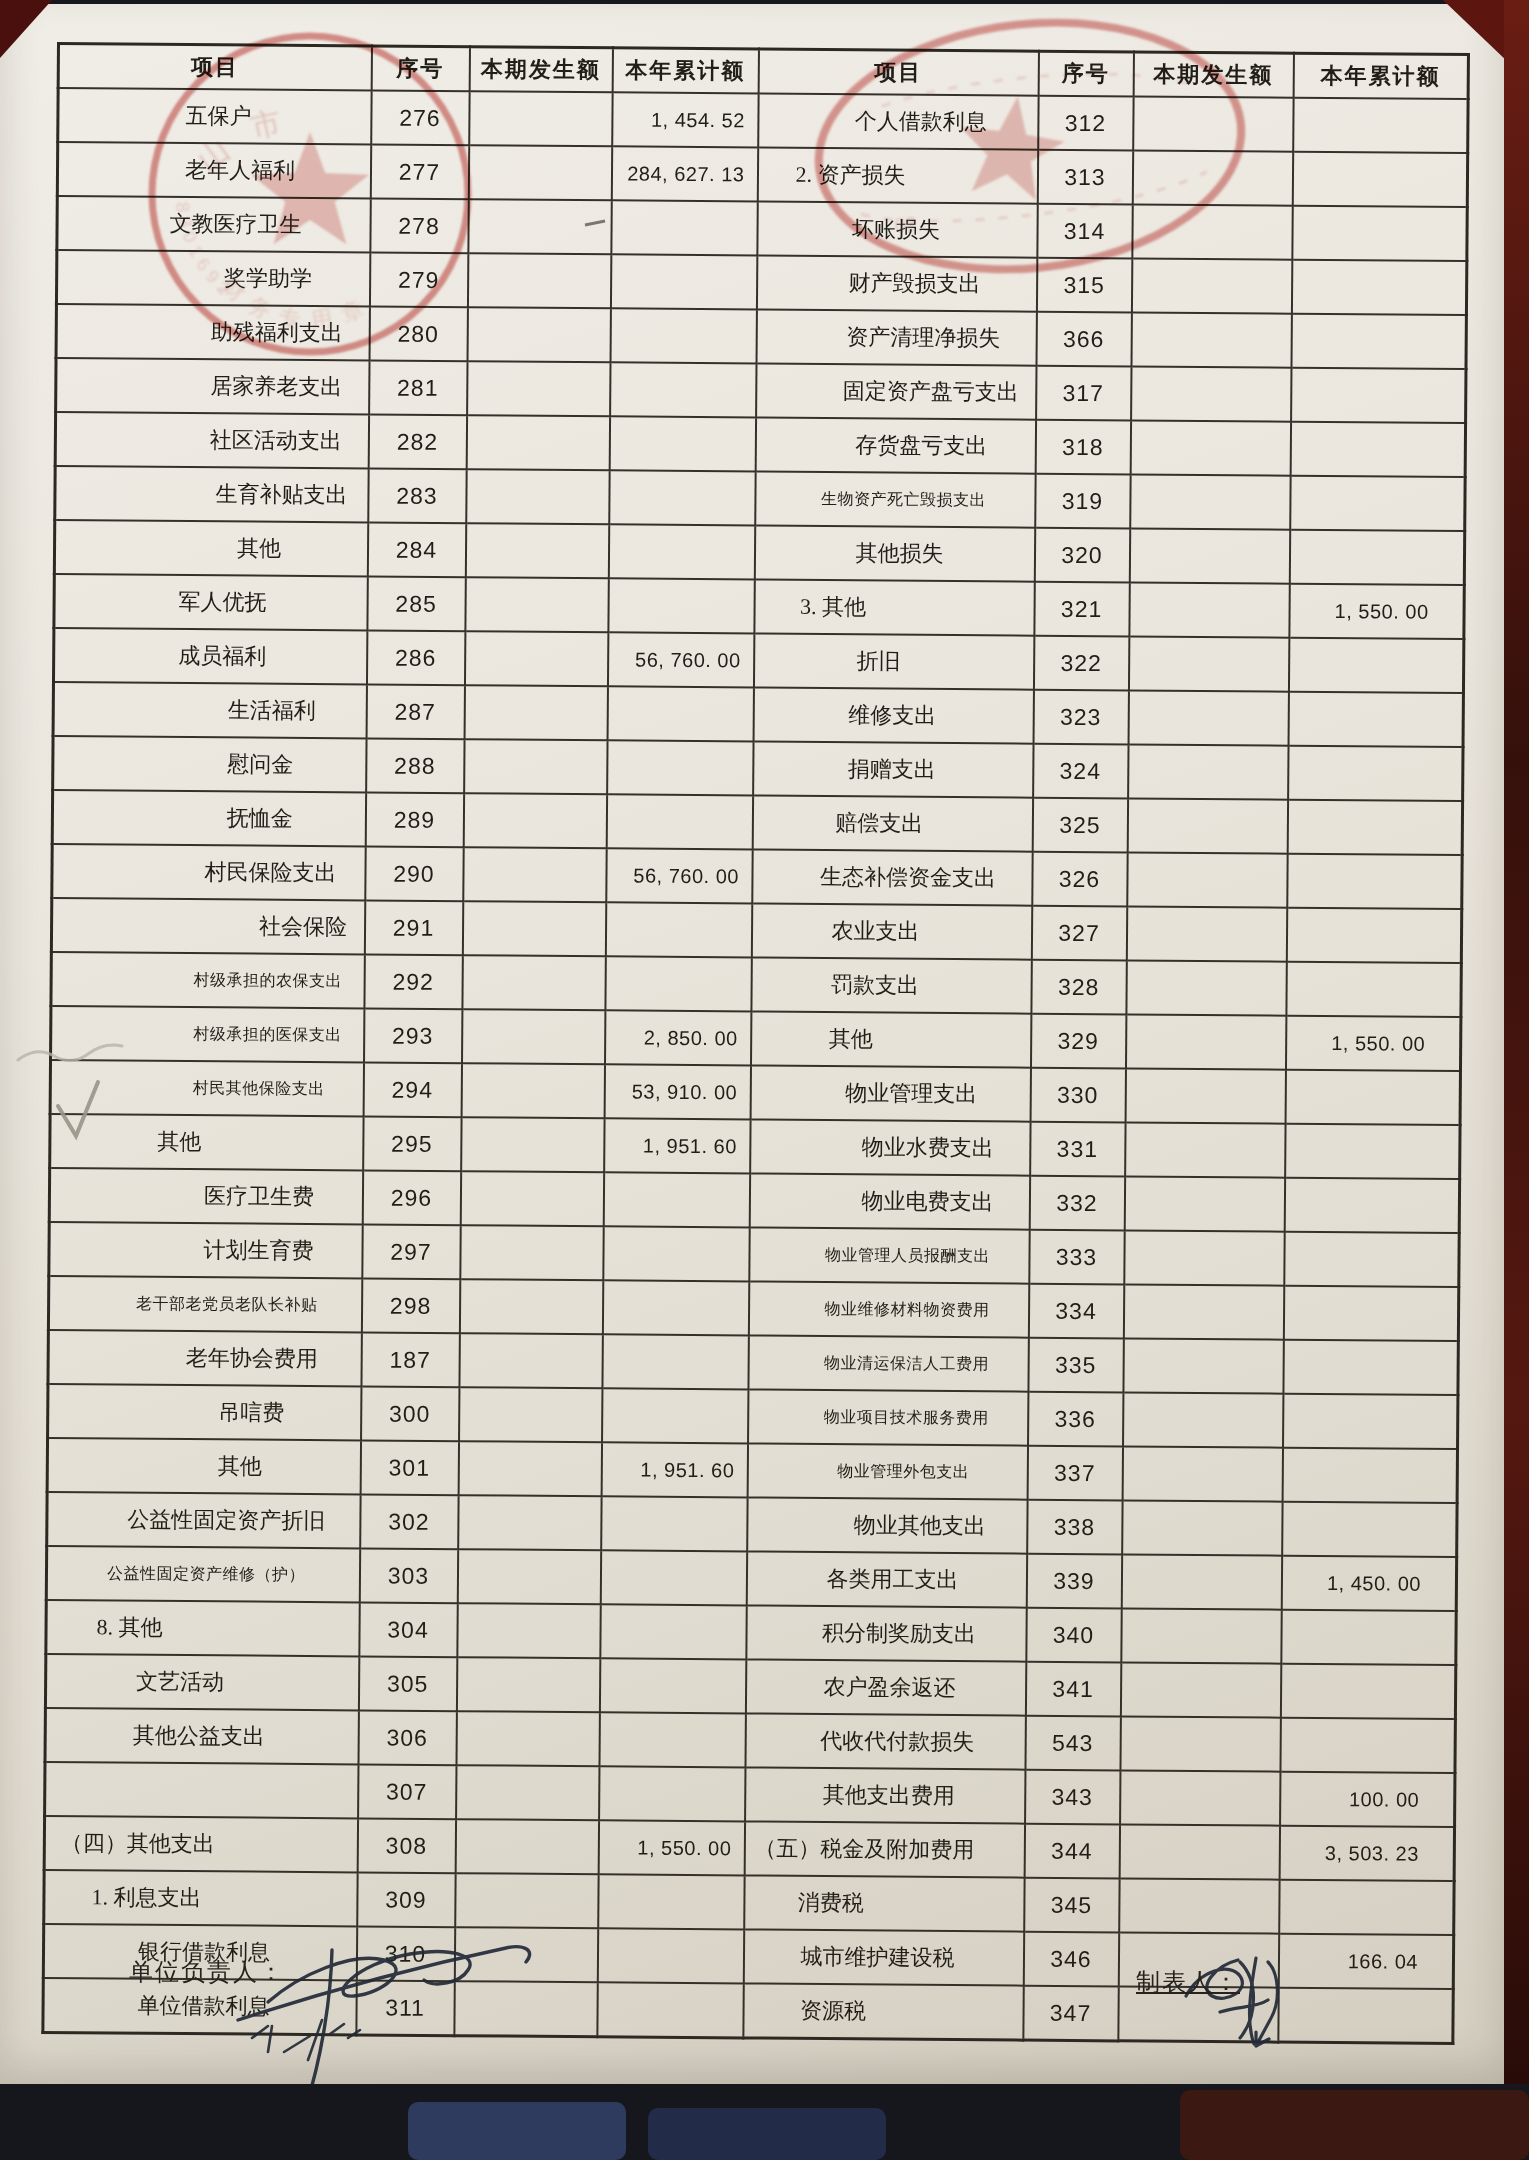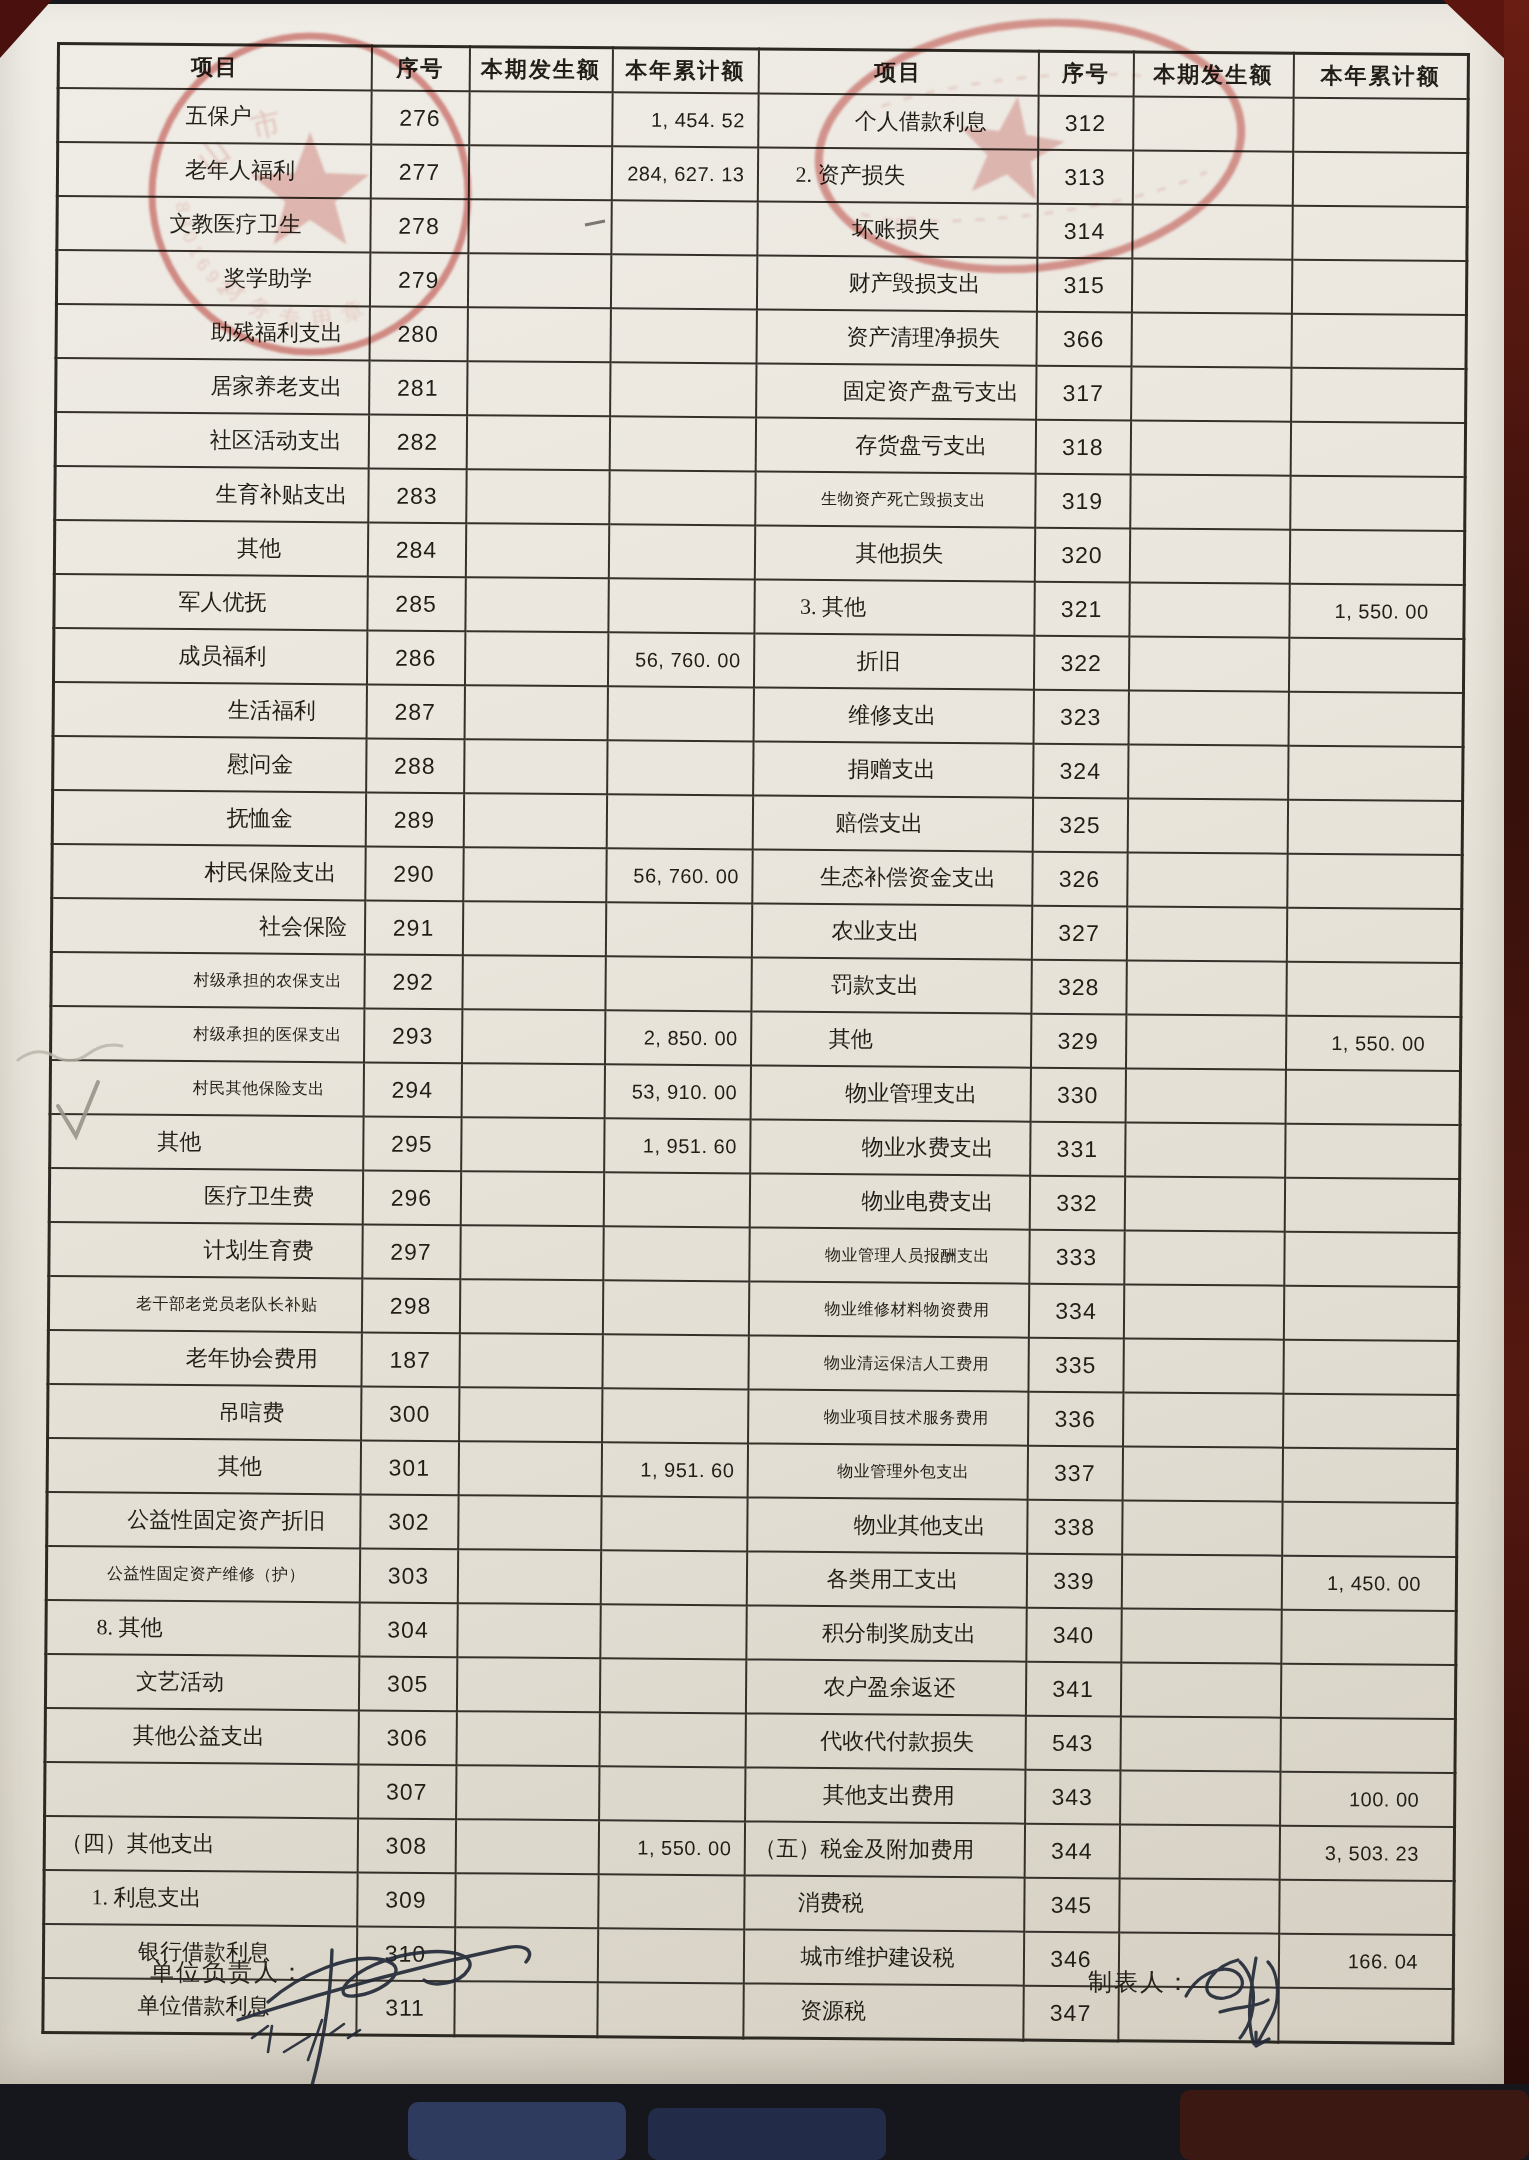--- a/index.html
+++ b/index.html
@@ -34,22 +34,22 @@
   table.ledger td{height:50px;}
   td.c-item{font-family:"Liberation Serif", serif;font-size:22px;}
   td.c-item span{display:inline-block;white-space:nowrap;}
   td.c-item.sm{font-size:16px;letter-spacing:0.5px;}
   td.c-no{text-align:center;font-size:23px;letter-spacing:1px;}
   td.c-amt{text-align:right;font-size:20px;padding-right:12px;letter-spacing:0.5px;}
   table.ledger td:nth-child(8){padding-right:34px;}
   
   .foot-label{position:absolute;font-size:24px;letter-spacing:2px;color:#26231e;
     font-family:"Liberation Serif", serif;}
-  #unit-head-label{left:150px;top:1952px;}
-  #tabulator-label{left:1088px;top:1962px;}
+  #unit-head-label{left:129px;top:1952px;}
+  #tabulator-label{left:1136px;top:1962px;text-decoration:underline;}
   
   svg.stamp{position:absolute;mix-blend-mode:multiply;pointer-events:none;}
   
   svg.ink{position:absolute;left:0;top:0;pointer-events:none;}
   
   .corner-tl{position:absolute;left:0;top:0;width:52px;height:58px;background:#4a100d;
     clip-path:polygon(0 0,100% 0,0 100%);}
   .corner-tr{position:absolute;right:0;top:0;width:86px;height:82px;background:#5c150f;
     clip-path:polygon(0 0,100% 0,100% 100%);}
   .edge-right{position:absolute;right:0;top:0;width:25px;height:2160px;

